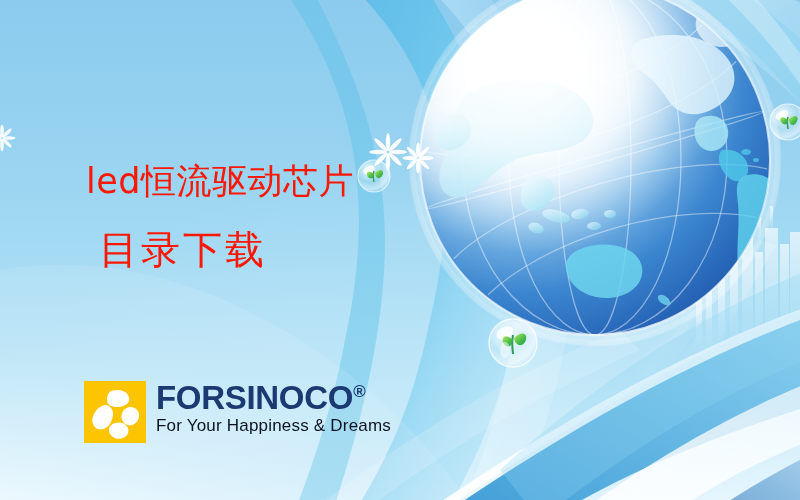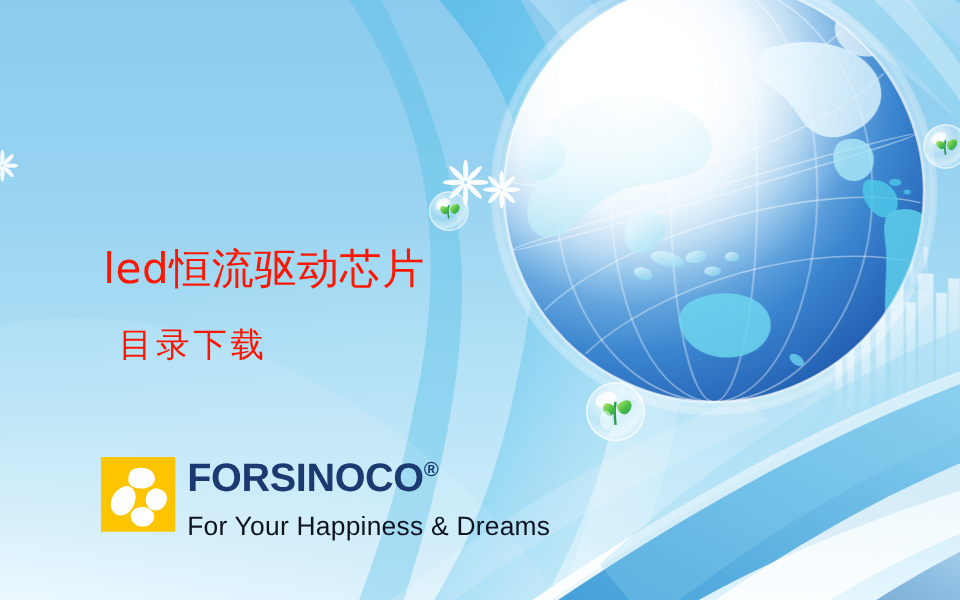--- a/index.html
+++ b/index.html
@@ -37,29 +37,28 @@
   
   .headline {
     position: absolute;
     left: 86px;
     top: 164px;
     z-index: 40;
     color: #fb1700;
     font-family: "DejaVu Sans", "Liberation Sans", sans-serif;
     line-height: 1.0;
     white-space: nowrap;
-    margin-top: 44px;
   }
   .headline .line1 {
     font-size: 35px;
     letter-spacing: 0.5px;
     display: block;
   }
   .headline .line2 {
-    font-size: 28px;
+    font-size: 39px;
     letter-spacing: 3px;
     display: block;
     margin-top: 31px;
     margin-left: 13px;
   }
 
   
   .logo {
     position: absolute;
     left: 84px;
@@ -91,25 +90,25 @@
     letter-spacing: -0.3px;
     white-space: nowrap;
   }
   .logo-name .reg {
     font-size: 17px;
     vertical-align: super;
     line-height: 1;
   }
   .logo-tagline {
     font-family: "Liberation Sans", sans-serif;
-    font-size: 22px;
+    font-size: 17px;
     line-height: 19px;
     color: #0d1420;
     letter-spacing: 0.2px;
-    margin-top: 14px;
+    margin-top: 1px;
     white-space: nowrap;
   }
 </style>
 </head>
 <body>
 
 <div class="banner">
 
   <svg class="layer" viewBox="0 0 800 500" preserveAspectRatio="none" xmlns="http://www.w3.org/2000/svg">
     <defs>

